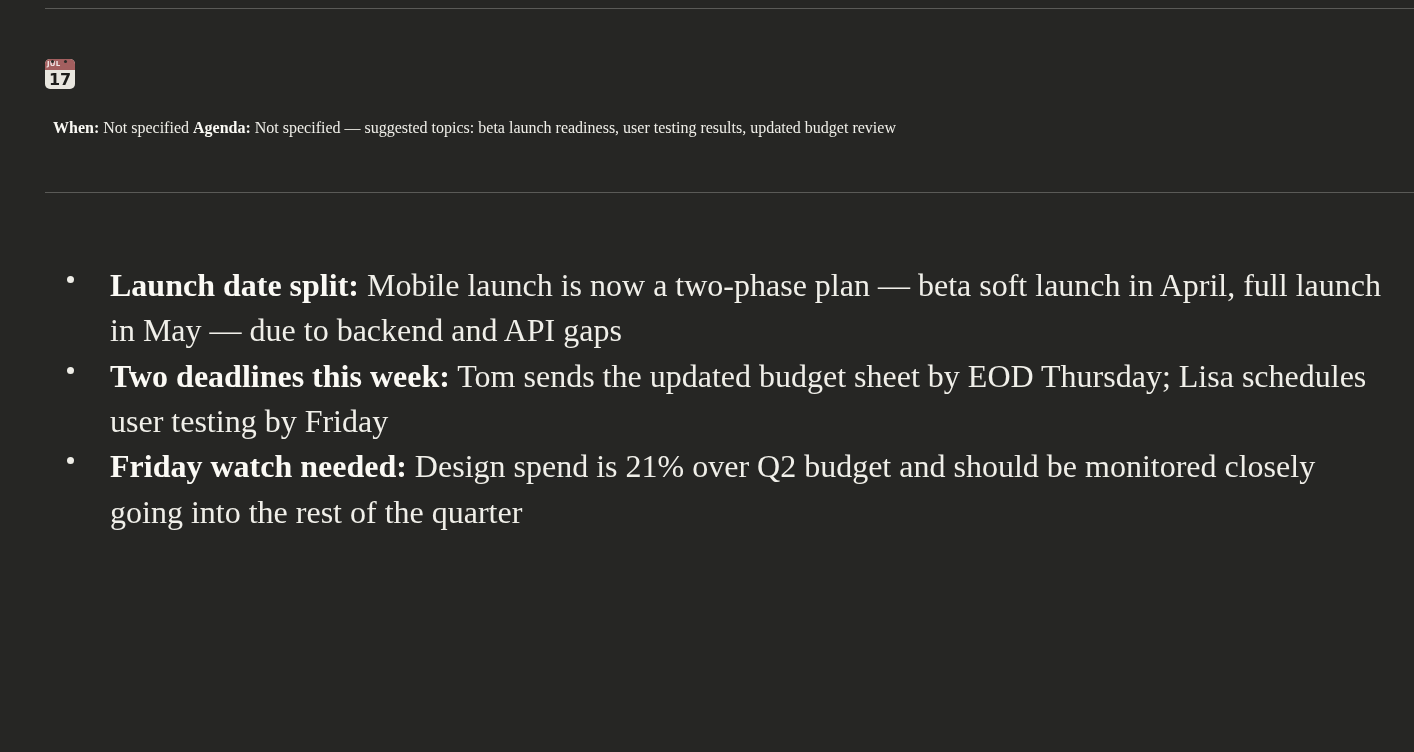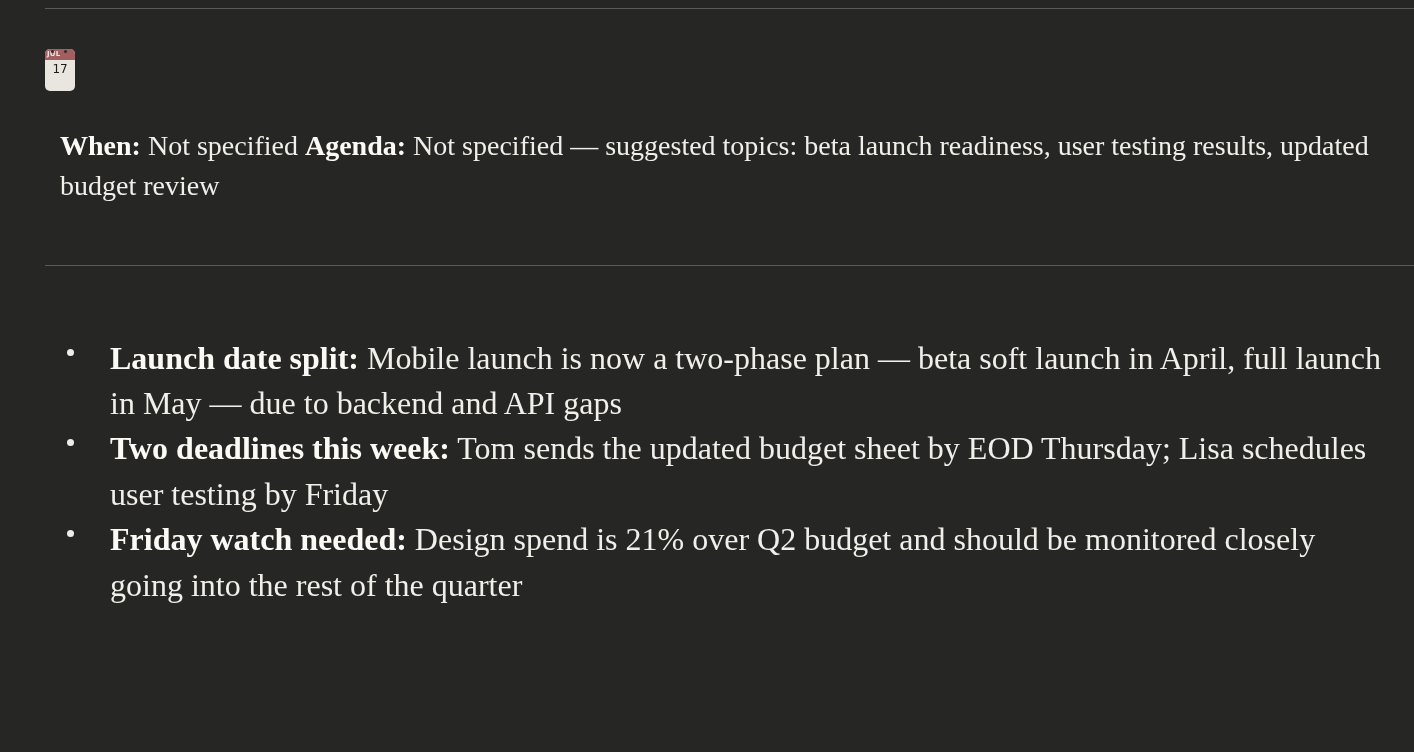--- a/index.html
+++ b/index.html
@@ -48,27 +48,28 @@
     display: flex;
     align-items: center;
     gap: 10px;
     margin: 0;
   }
 
   
   .cal-icon {
     position: relative;
     width: 30px;
-    height: 42px;
+    height: 30px;
     flex: 0 0 30px;
     display: inline-block;
     border-radius: 5px;
     background: #e8e6df;
     overflow: hidden;
     box-sizing: border-box;
+    margin-top: 10px;
   }
   .cal-icon .cal-top {
     position: absolute;
     top: 0; left: 0; right: 0;
     height: 11px;
     background: #a35f5f;
   }
   .cal-icon .cal-month {
     position: absolute;
     top: 0px; left: 2px;
@@ -85,40 +86,40 @@
     width: 3px; height: 3px;
     border-radius: 50%;
     background: #2b2b28;
   }
   .cal-icon .cal-ring.r1 { left: 6px; }
   .cal-icon .cal-ring.r2 { left: 19px; }
   .cal-icon .cal-day {
     position: absolute;
     top: 11px; left: 0; right: 0; bottom: 0;
     font-family: "DejaVu Sans", sans-serif;
-    font-size: 12px;
-    font-weight: normal;
+    font-size: 16px;
+    font-weight: bold;
     color: #1d1d1b;
     text-align: center;
     line-height: 19px;
   }
 
   
   .bolt-icon {
     width: 26px;
     height: 30px;
     flex: 0 0 26px;
     display: inline-block;
   }
 
   .body-text {
-    font-size: 28px;
+    font-size: 16px;
     line-height: 1.42;
     color: #f0efe9;
-    margin: 15px;
+    margin: 8px;
     max-width: 1348px;
   }
   .body-text b { font-weight: bold; color: #fbfaf5; }
 
   .bullet-list {
     list-style: none;
     margin: 0;
     padding: 0;
     max-width: 1348px;
   }

